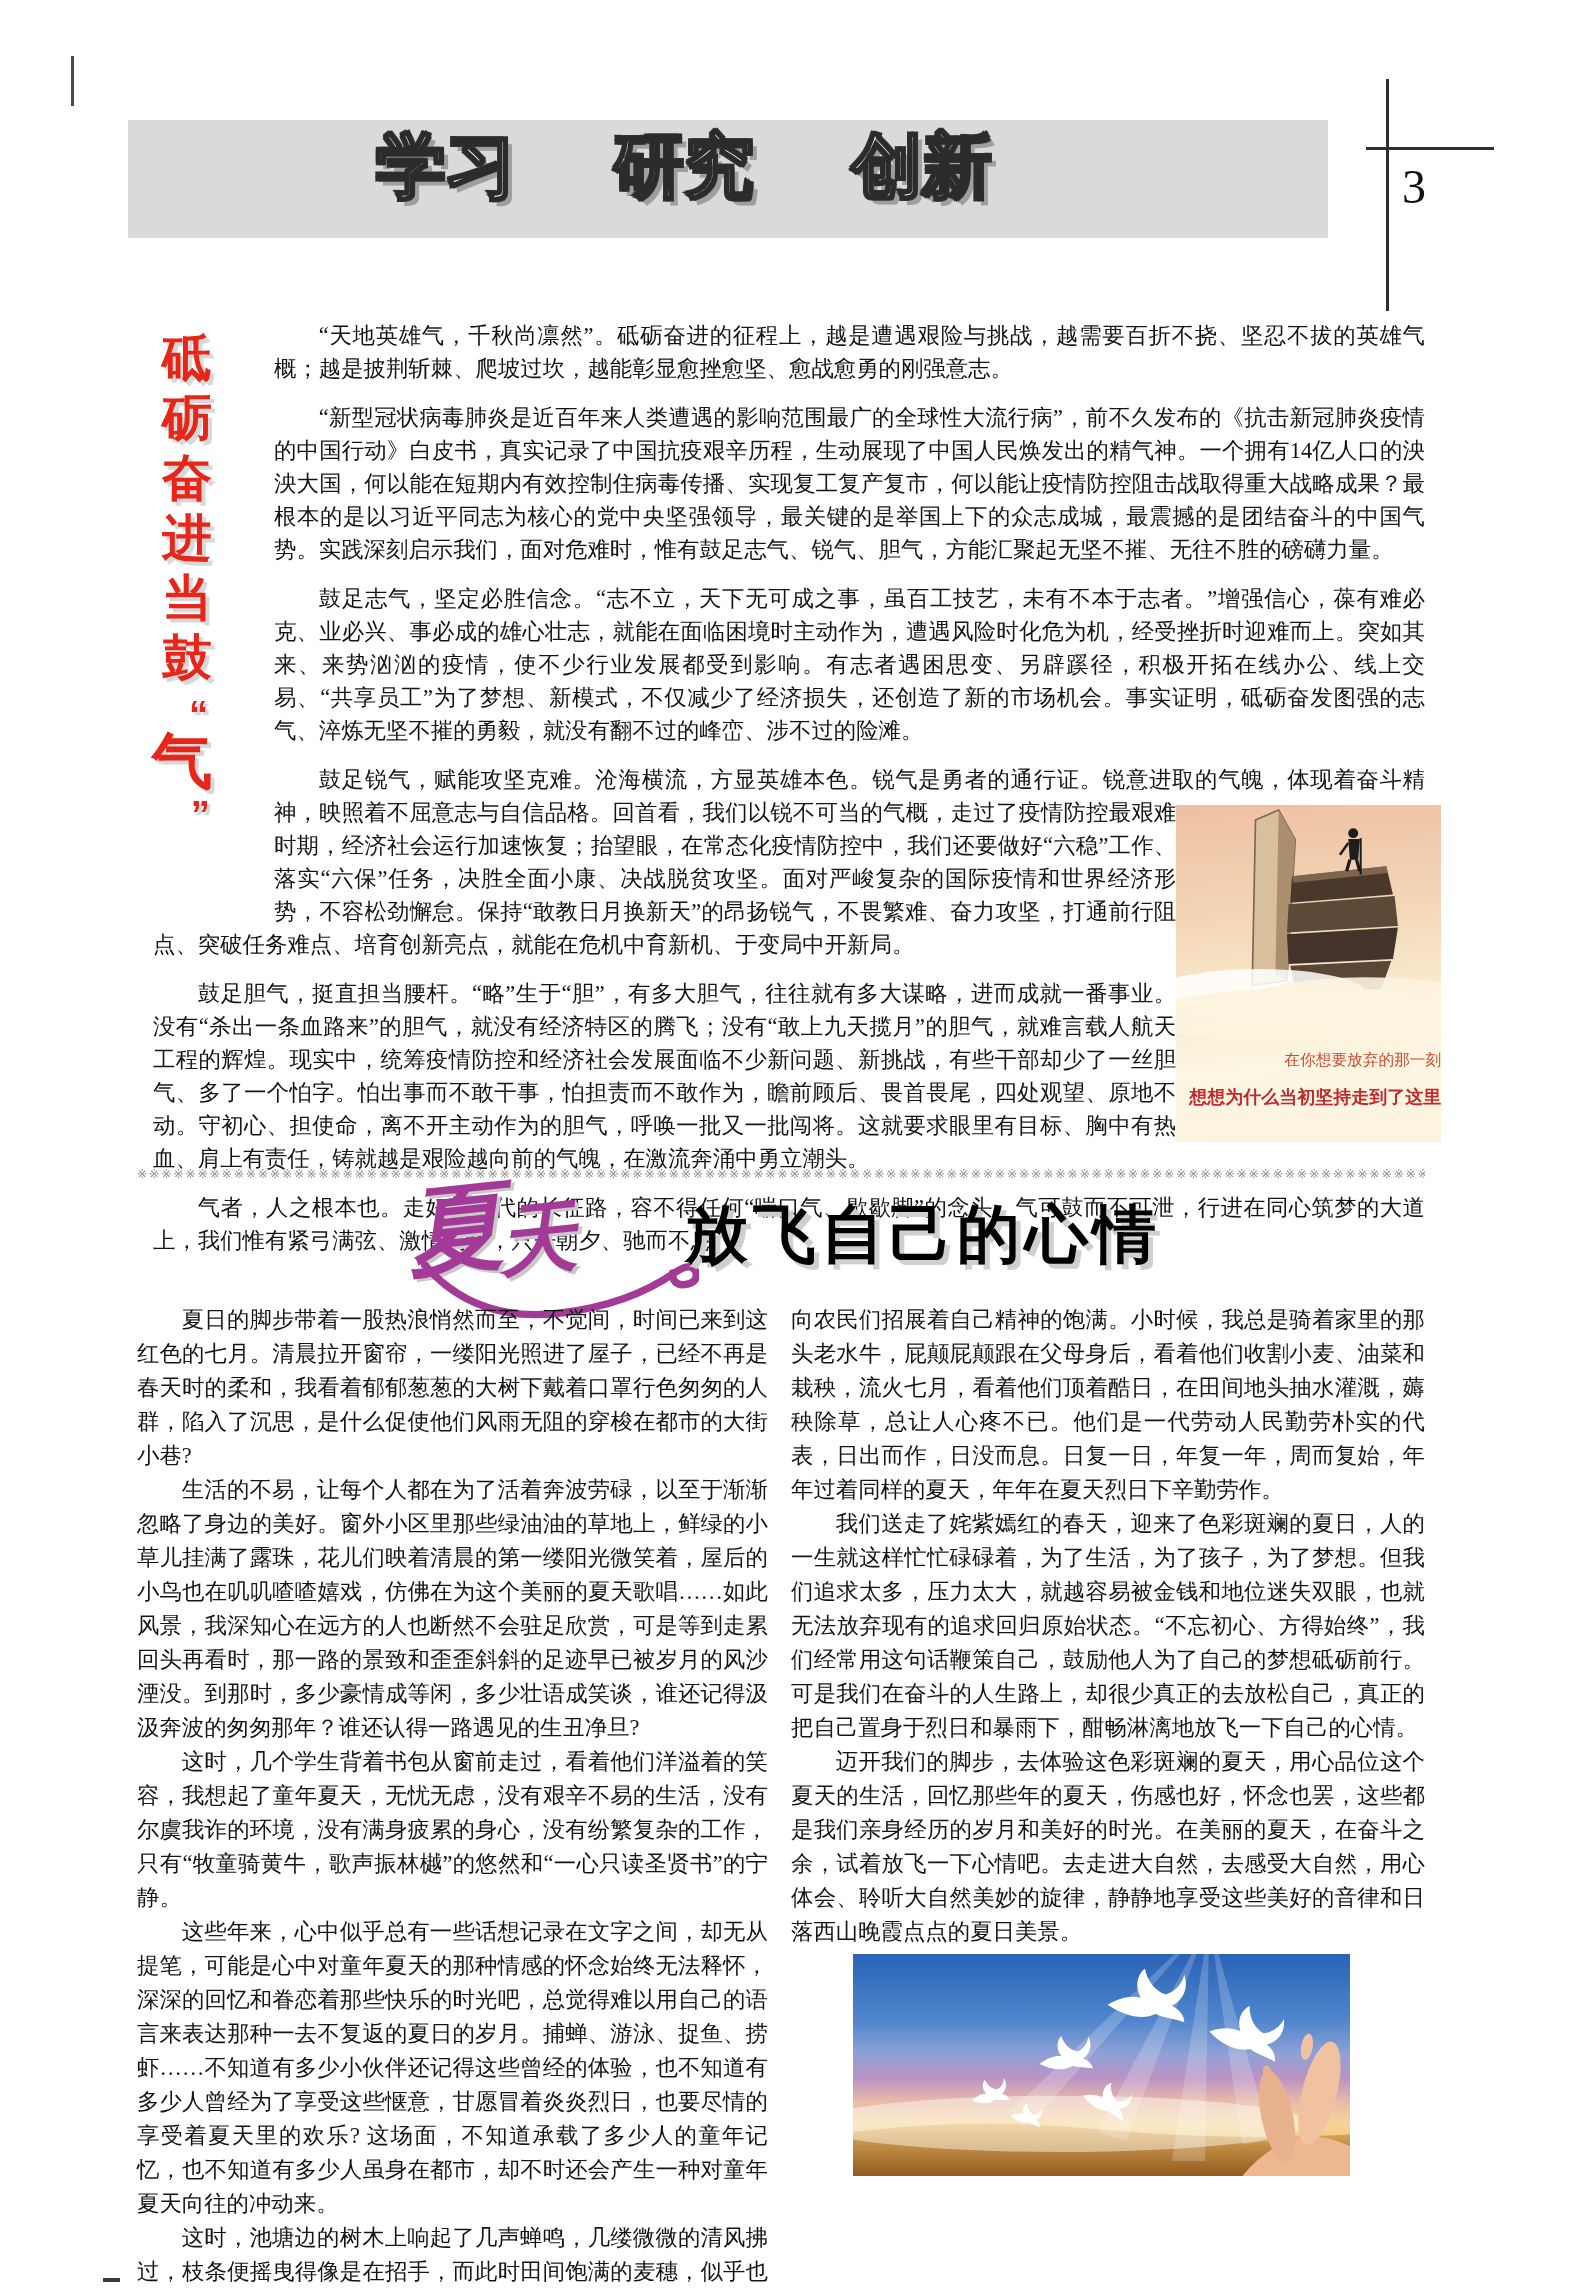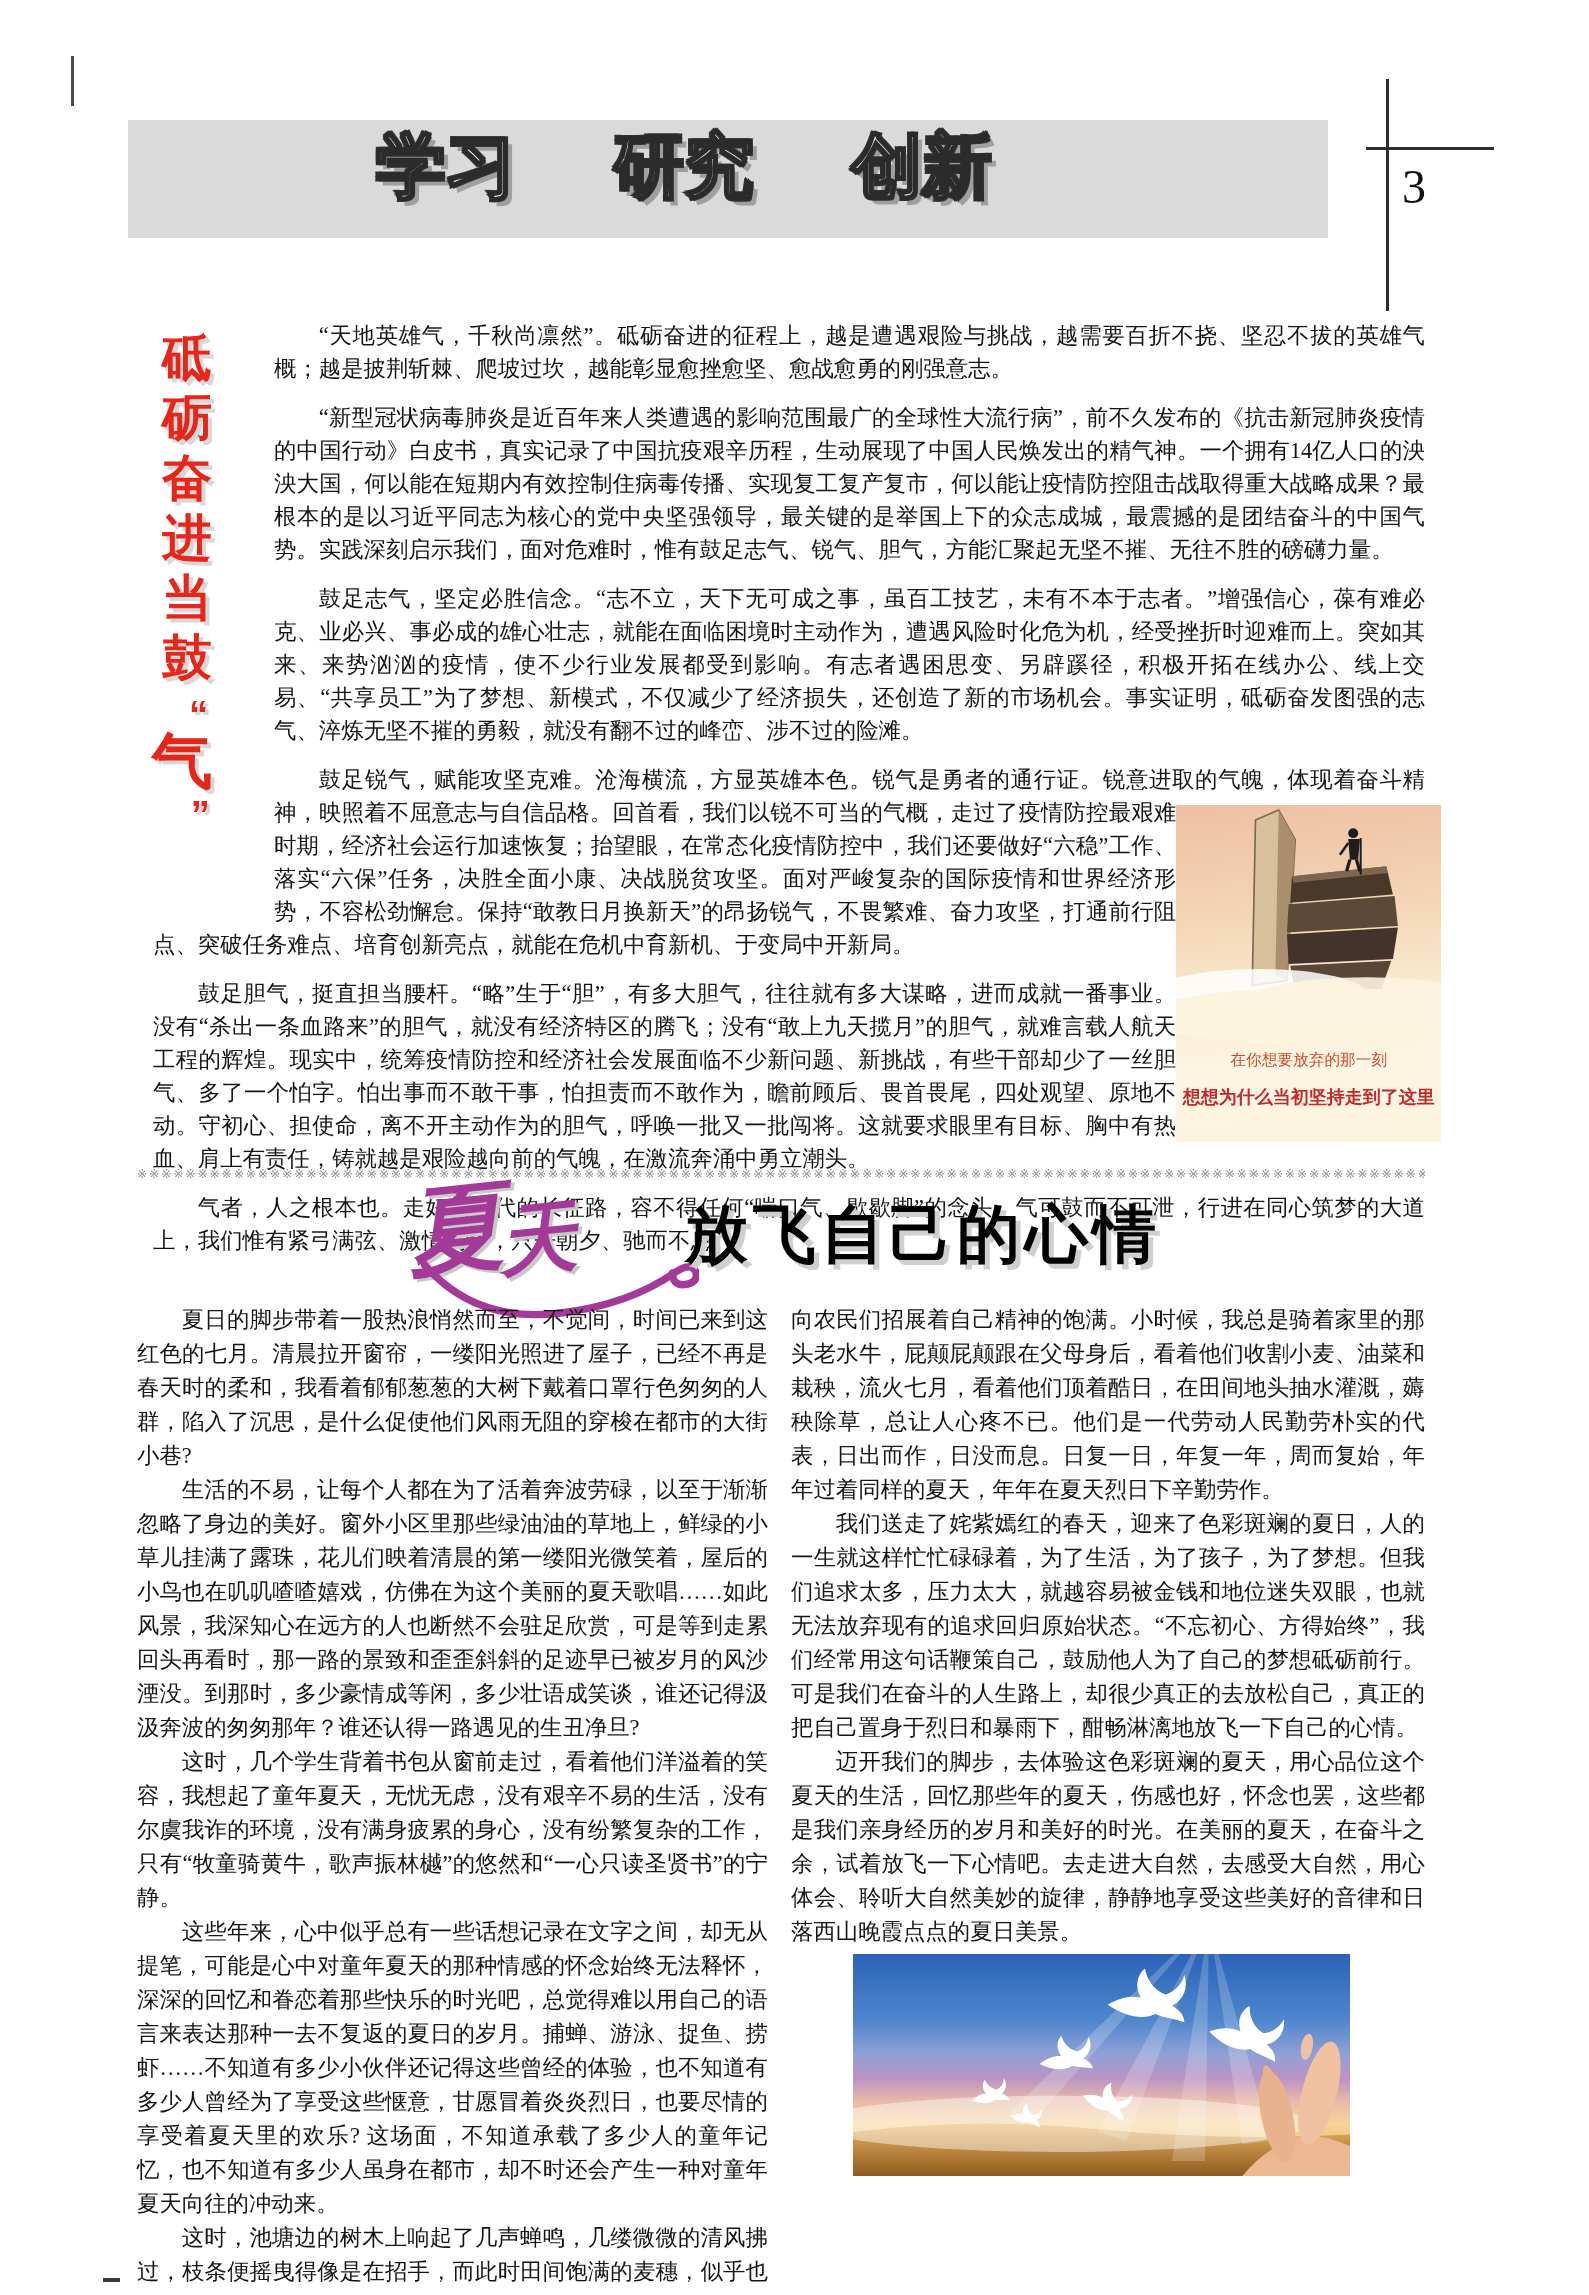--- a/index.html
+++ b/index.html
@@ -35,21 +35,21 @@
 
   
   .a1-body{position:absolute;left:137px;top:303px;width:1304px;font-size:22.4px;line-height:33px;
            text-align:justify;}
   .a1-body p{margin:16px;text-indent:2em;}
   .a1-spacer{float:left;width:137px;height:609px;}
   .a1-float{float:right;width:278px;height:839px;shape-outside:inset(502px 0 0 13.2px);}
   .poster{position:relative;margin-top:502px;margin-left:13.2px;width:265px;height:337px;overflow:hidden;
           background:linear-gradient(175deg,#eec0a4 0%,#f3d4b4 30%,#f9e9cd 55%,#fdf6e2 75%,#fcf3dd 100%);}
   .poster svg{position:absolute;left:0;top:0;}
-  .poster-text{position:absolute;left:0;right:0;top:238px;text-align:center;
+  .poster-text{position:absolute;left:0;right:0;top:238px;text-align:right;
                font-family:"Liberation Sans","DejaVu Sans",sans-serif;}
   .pt1{font-size:15.7px;color:#d5472e;}
   .pt2{font-size:18px;font-weight:900;color:#c3282d;margin-top:5px;}
   .pt3{font-size:27px;font-weight:400;color:#c3282d;letter-spacing:5px;margin-top:27px;}
 
   
   .divider{position:absolute;left:137px;top:1164px;width:1288px;height:20px;overflow:hidden;
            white-space:nowrap;color:#8e8e8e;font-size:12.4px;letter-spacing:1.7px;line-height:20px;
            font-family:"DejaVu Sans",sans-serif;}
 

